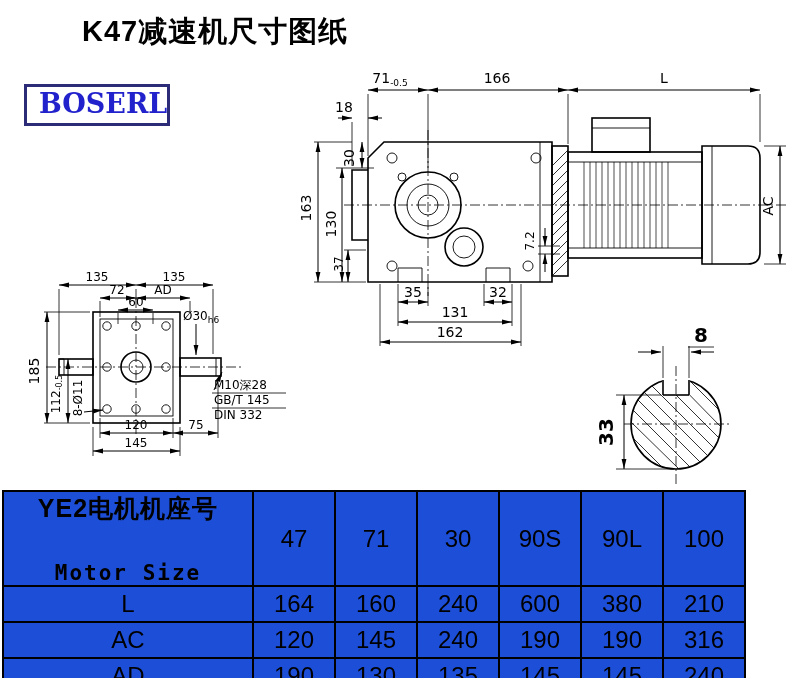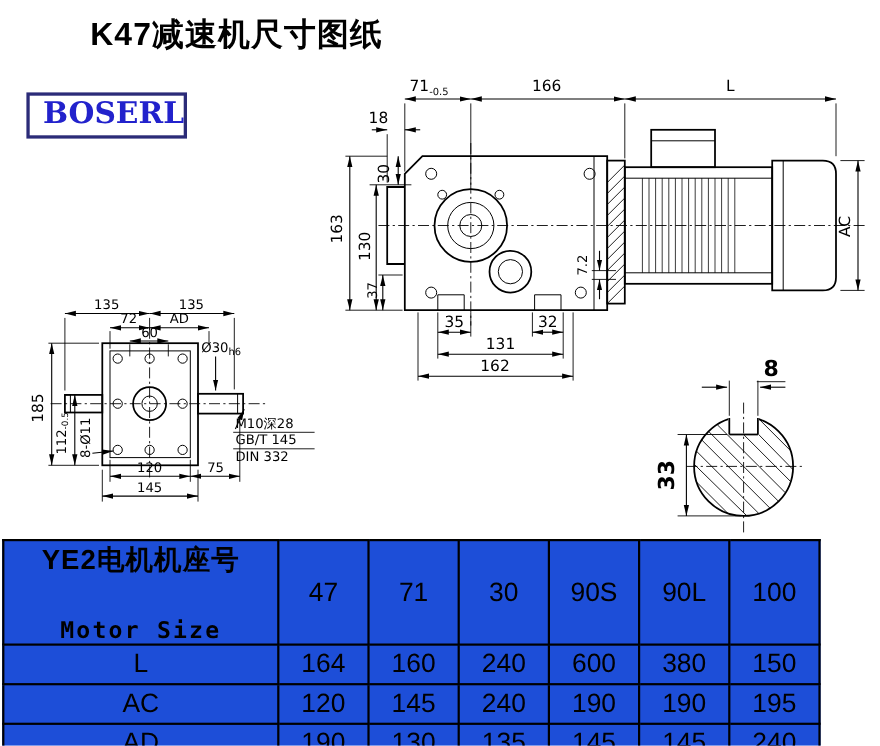--- a/index.html
+++ b/index.html
@@ -292,30 +292,30 @@
         <td>90L</td>
         <td>100</td>
       </tr>
       <tr style="height:36px">
         <td>L</td>
         <td>164</td>
         <td>160</td>
         <td>240</td>
         <td>600</td>
         <td>380</td>
-        <td>150</td>
+        <td>210</td>
       </tr>
       <tr style="height:36px">
         <td>AC</td>
         <td>120</td>
         <td>145</td>
         <td>240</td>
         <td>190</td>
         <td>190</td>
-        <td>195</td>
+        <td>316</td>
       </tr>
       <tr style="height:36px">
         <td>AD</td>
         <td>190</td>
         <td>130</td>
         <td>135</td>
         <td>145</td>
         <td>145</td>
         <td>240</td>
       </tr>

